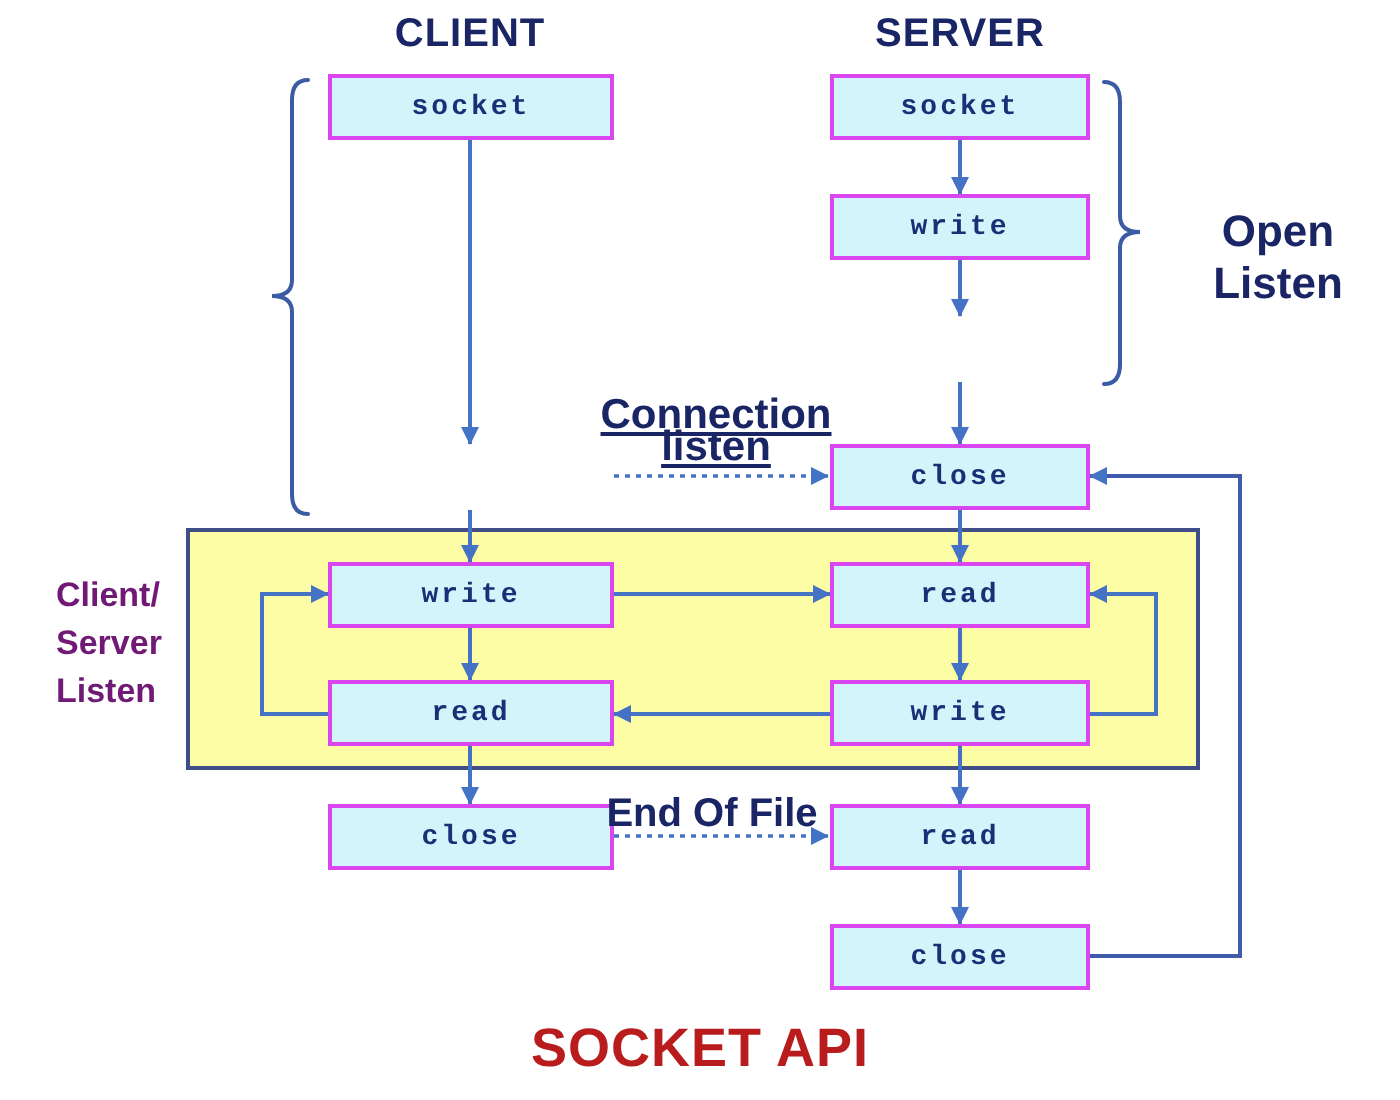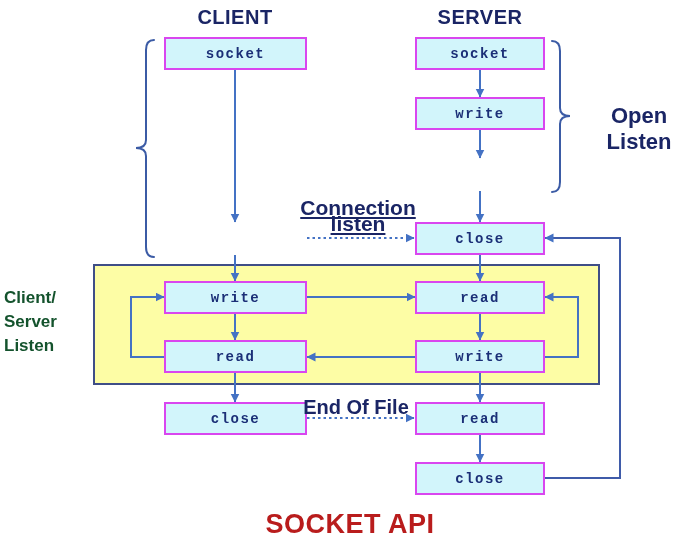--- a/index.html
+++ b/index.html
@@ -13,22 +13,22 @@
         display:flex;align-items:center;justify-content:center;
         font-family:"Liberation Mono",monospace;font-weight:bold;font-size:14px;
         letter-spacing:1.5px;color:#1B2F77;z-index:3;}
   .node.client{left:164px;}
   .node.server{left:415px;width:130px;}
   .colhead{position:absolute;width:170px;text-align:center;font-size:20px;
            font-weight:bold;color:#1A2565;letter-spacing:0.5px;z-index:3;}
   .bigLabel{position:absolute;font-size:22px;font-weight:bold;color:#1A2565;z-index:3;text-align:center;}
   .openClient{left:8px;top:136px;width:122px;text-align:right;}
   .openListen{left:578px;top:103px;}
-  .sessionLabel{position:absolute;left:4px;top:286px;font-size:17px;font-weight:bold;
-                color:#14532d;line-height:24px;z-index:3;}
+  .sessionLabel{position:absolute;left:28px;top:286px;font-size:17px;font-weight:bold;
+                color:#701a75;line-height:24px;z-index:3;}
   .midLabel{position:absolute;text-align:center;font-weight:bold;color:#1A2565;z-index:3;}
   .connReq{left:300px;top:200px;width:116px;font-size:21px;line-height:16px;text-decoration:underline;}
   .eof{left:300px;top:396px;width:112px;font-size:20px;}
   .title{position:absolute;left:0;top:509px;width:700px;text-align:center;
          font-size:27px;font-weight:bold;color:#b91c1c;letter-spacing:0.5px;z-index:3;}
   svg.layer{z-index:2;}
 </style>
 </head>
 <body>
 

